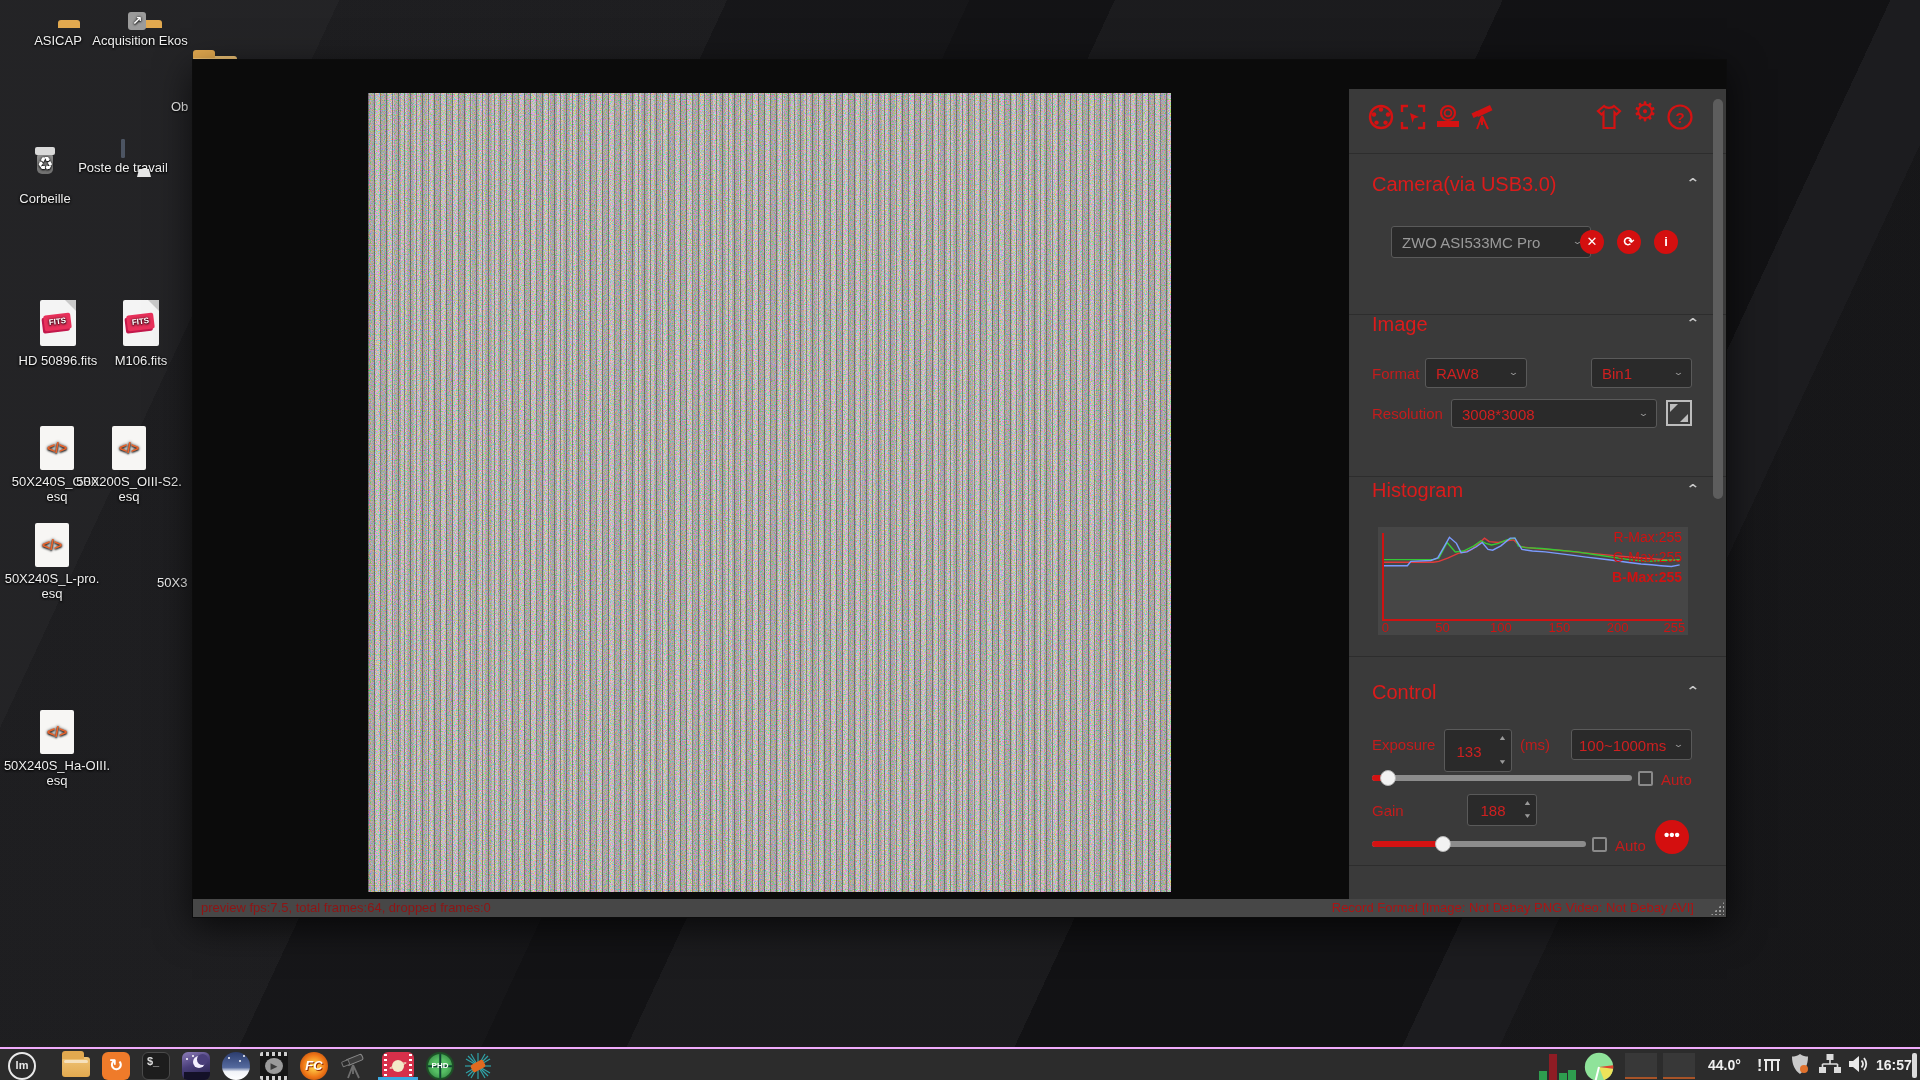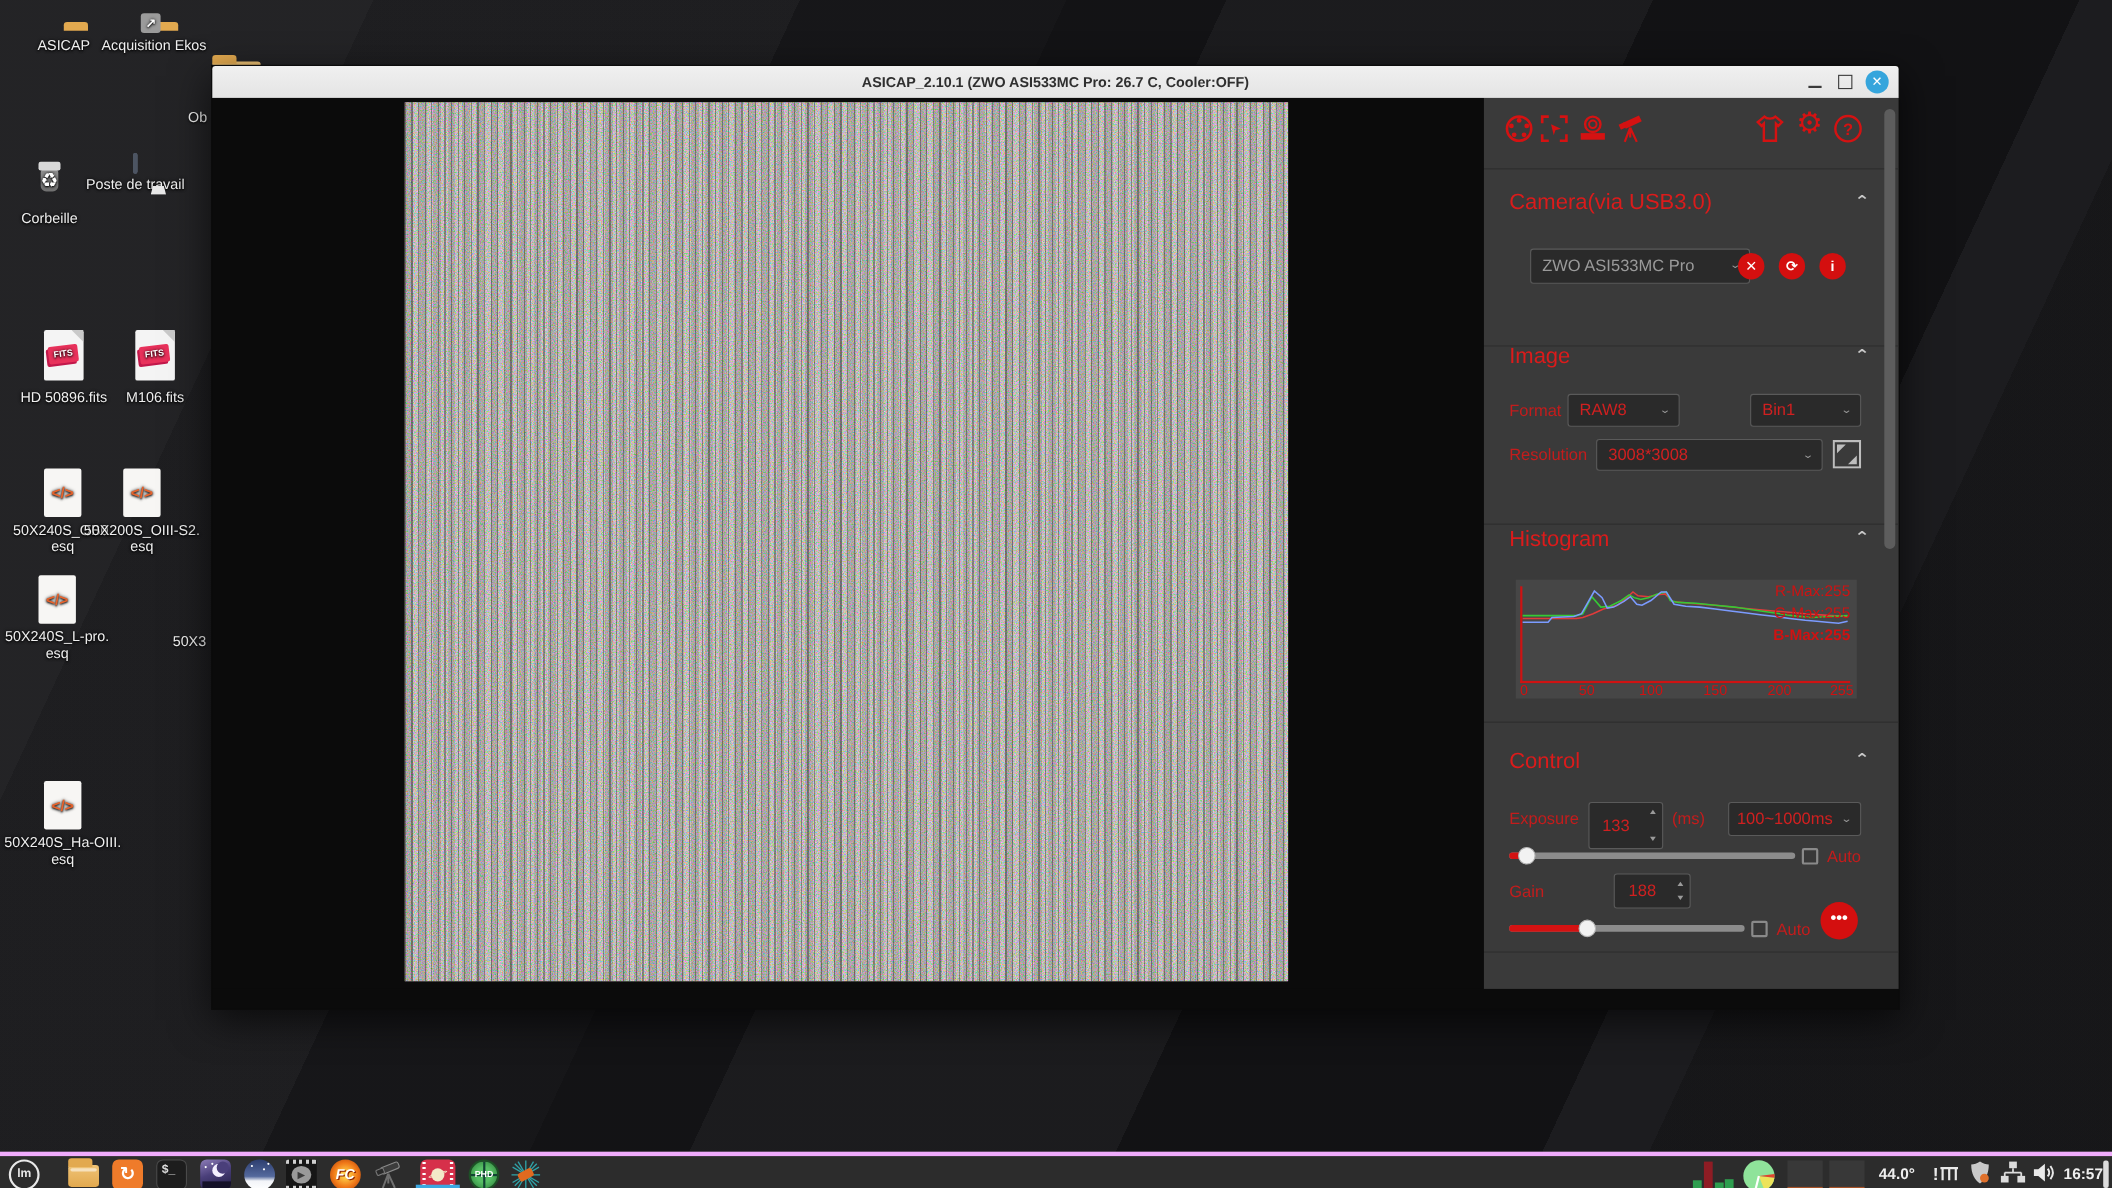--- a/index.html
+++ b/index.html
@@ -77,21 +77,21 @@
   .checkbox{position:absolute;width:15px;height:15px;border:2px solid #8a8a8a;border-radius:2px;background:#383838;cursor:pointer;}
   .autolbl{position:absolute;color:#c41c1c;font-size:15px;}
 
   .hist-plot{position:absolute;left:29px;top:438px;width:310px;height:108px;background:#464646;}
   .hist-axis{position:absolute;left:4px;top:6px;right:6px;bottom:14px;border-left:2px solid #cf1212;border-bottom:2px solid #cf1212;}
   #hist-svg{position:absolute;inset:0;width:100%;height:100%;}
   .htick{position:absolute;bottom:-16px;color:#cf1212;font-size:13px;}
   .hleg{position:absolute;right:6px;color:#cf1212;font-size:14px;z-index:2;}
 
   
-  .taskbar{position:absolute;left:0;bottom:0;width:1920px;height:33px;background:#2c2c2c;border-top:4px solid #f0abfc;z-index:50;}
+  .taskbar{position:absolute;left:0;bottom:0;width:1920px;height:33px;background:#2c2c2c;border-top:2px solid #f0abfc;z-index:50;}
   .tb-ico{position:absolute;top:3px;width:28px;height:28px;cursor:pointer;}
   .tb-active{position:absolute;bottom:0;height:3px;background:#3ba7e0;}
   .sq{width:28px;height:28px;border-radius:6px;position:relative;overflow:hidden;}
   .tray-txt{position:absolute;top:0;height:33px;line-height:33px;color:#efefef;font-weight:bold;font-size:14px;}
   .applet{position:absolute;top:4px;height:26px;background:#383838;border-bottom:2px solid #a85327;width:32px;}
   .edgebar{position:absolute;right:3px;top:4px;width:5px;height:25px;background:#dcdcdc;border-radius:2px;}
 </style>
 </head>
 <body>
 
@@ -149,26 +149,20 @@
   <div class="dlabel"><span>50X240S_L-pro.</span><br>
   <span>esq</span></div>
 </div>
 <div class="dicon" style="left:2px;top:708px;width:110px;">
   <span class="glyph"><span class="esq" style="display:block;">&lt;/&gt;</span></span>
   <div class="dlabel"><span>50X240S_Ha-OIII.</span><br>
   <span>esq</span></div>
 </div>
 
 <div class="window">
-  <div class="titlebar">
-    <span>ASICAP_2.10.1 (ZWO ASI533MC Pro: 26.7 C, Cooler:OFF)</span>
-    <span class="wbtn wbtn-min"></span>
-    <span class="wbtn wbtn-max"></span>
-    <span class="wbtn wbtn-close"></span>
-  </div>
 
   <div class="viewer">
     <div class="preview">
       <svg width="803" height="799" style="position:absolute;inset:0;">
         <filter id="noiseF" x="0" y="0" width="100%" height="100%">
           <feTurbulence type="fractalNoise" baseFrequency="0.8" numOctaves="2" seed="7" result="t"></feTurbulence>
           <feColorMatrix in="t" type="saturate" values="2.4" result="s"></feColorMatrix>
           <feComponentTransfer in="s">
             <feFuncR type="linear" slope="0.78" intercept="0.16"></feFuncR>
             <feFuncG type="linear" slope="0.74" intercept="0.15"></feFuncG>
@@ -313,20 +307,25 @@
     <div class="autolbl" style="left:266px;top:748px;">Auto</div>
     <div class="cbtn" style="left:306px;top:731px;width:34px;height:34px;line-height:30px;font-size:15px;">•••</div>
 
     <div class="pdivider" style="top:776px;"></div>
 
     <div class="scrollbar">
       <span class="scroll-thumb"></span>
     </div>
   </div>
 
+  <div class="statusbar">
+    <span class="status-left">preview fps:7.5, total frames:64, dropped frames:0</span>
+    <span class="status-right">Record Format [Image: Not Debay PNG Video: Not Debay AVI]</span>
+    <span class="grip"></span>
+  </div>
 </div>
 
 <div class="taskbar">
   <div class="tb-ico" style="left:8px;">
     <div style="width:28px;height:28px;border-radius:50%;border:2.5px solid #e9e9e9;color:#e9e9e9;font-weight:bold;font-size:11px;text-align:center;line-height:23px;">
       <span>lm</span></div>
   </div>
   <div class="tb-ico" style="left:62px;">
     <span class="folder" style="display:block;width:28px;height:20px;margin-top:5px;"></span>
   </div>

